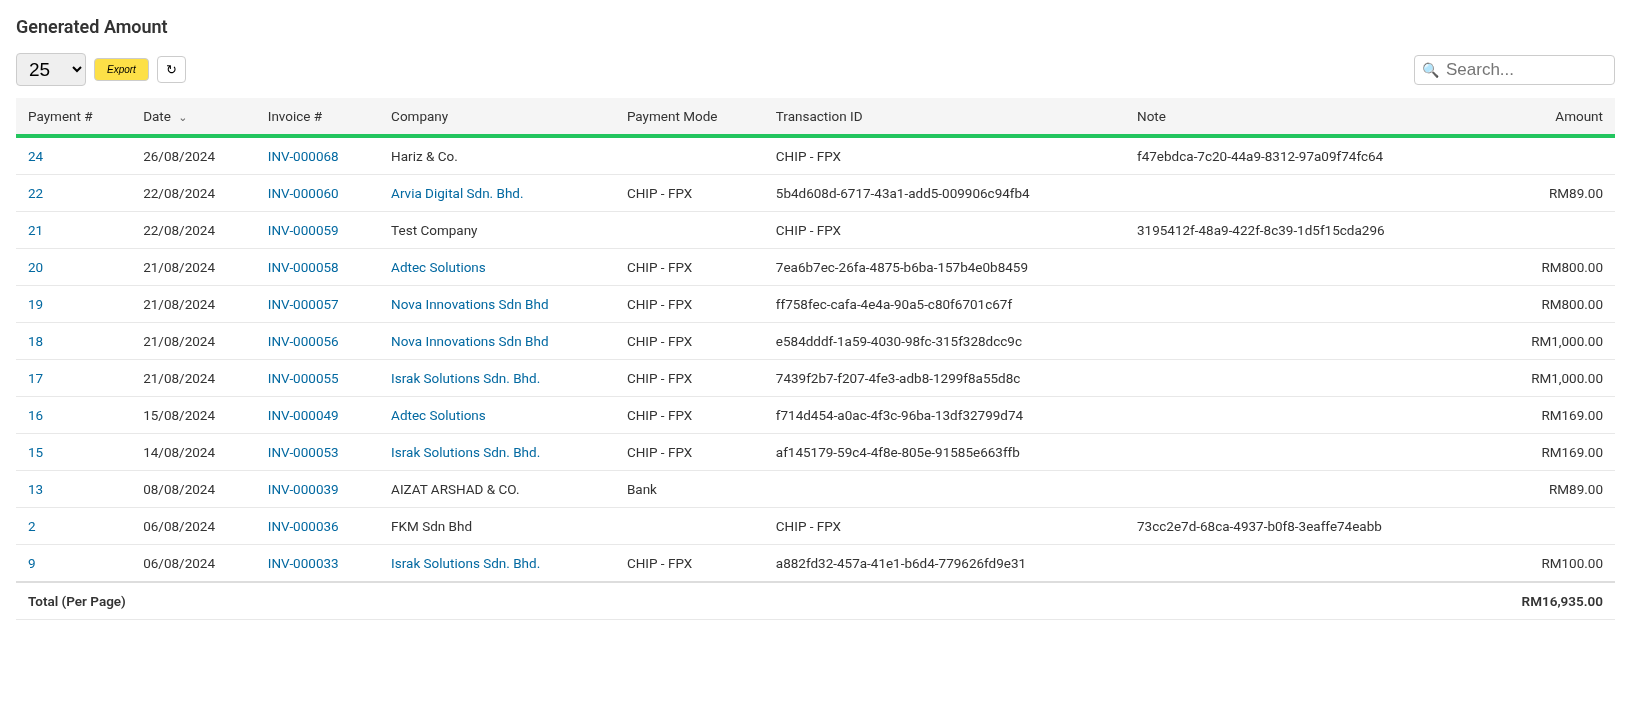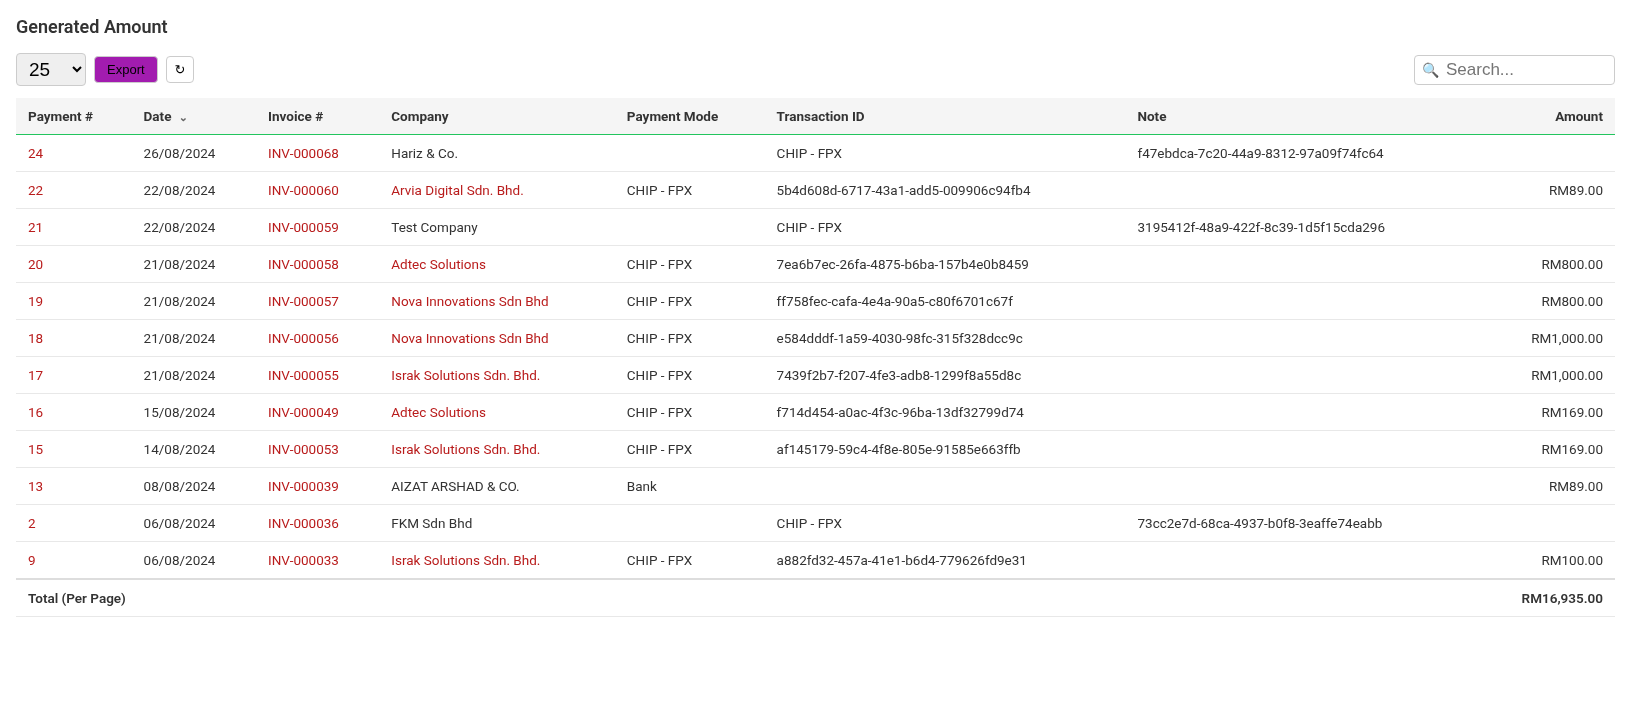--- a/index.html
+++ b/index.html
@@ -1,31 +1,31 @@
 <!DOCTYPE html>
 <html><head>
   <meta charset="utf-8">
   <style>
     * { box-sizing: border-box; margin: 0; padding: 0; }
     body { font-family: -apple-system, BlinkMacSystemFont, 'Segoe UI', Roboto, sans-serif; font-size: 14px; color: #333; background: #fff; }
     .page { padding: 16px; }
     .page-title { font-size: 18px; font-weight: 600; margin-bottom: 16px; }
     .toolbar { display: flex; align-items: center; gap: 8px; margin-bottom: 12px; }
     .per-page-select { border: 1px solid #ccc; border-radius: 4px; padding: 4px 8px; font-size: 19px; cursor: pointer; }
-    .export-btn { border: 1px solid #ccc; border-radius: 4px; padding: 5px 12px; font-size: 13px; background: #a21caf; cursor: pointer; }
+    .export-btn { border: 1px solid #ccc; border-radius: 4px; padding: 5px 12px; font-size: 10px; background: #fde047; cursor: pointer; font-style: italic; }
     .refresh-btn { border: 1px solid #ccc; border-radius: 4px; padding: 5px 8px; font-size: 13px; background: #fff; cursor: pointer; }
     .spacer { flex: 1; }
     .search-wrapper { display: flex; align-items: center; border: 1px solid #ccc; border-radius: 4px; padding: 4px 8px; gap: 6px; }
     .search-icon { color: #888; font-size: 14px; }
     .search-input { border: none; outline: none; font-size: 17px; width: 160px; color: #999; }
     table { width: 100%; border-collapse: collapse; font-size: 13.5px; }
     thead tr { background: #f5f5f5; }
-    th { padding: 10px 12px; text-align: left; font-weight: 700; color: #333; border-bottom: 1px solid #22c55e; white-space: nowrap; }
+    th { padding: 10px 12px; text-align: left; font-weight: 400; color: #333; border-bottom: 4px solid #22c55e; white-space: nowrap; }
     td { padding: 10px 12px; border-bottom: 1px solid #e8e8e8; vertical-align: middle; }
-    .link { color: #b91c1c; text-decoration: none; cursor: pointer; }
+    .link { color: #0369a1; text-decoration: none; cursor: pointer; }
     .sort-icon { margin-left: 4px; font-size: 11px; color: #666; }
     .amount-col { text-align: right; }
     tfoot td { font-weight: 600; border-top: 2px solid #ddd; }
   </style>
 </head>
 <body>
 
 <div class="page">
   <div class="page-title">Generated Amount</div>
 

